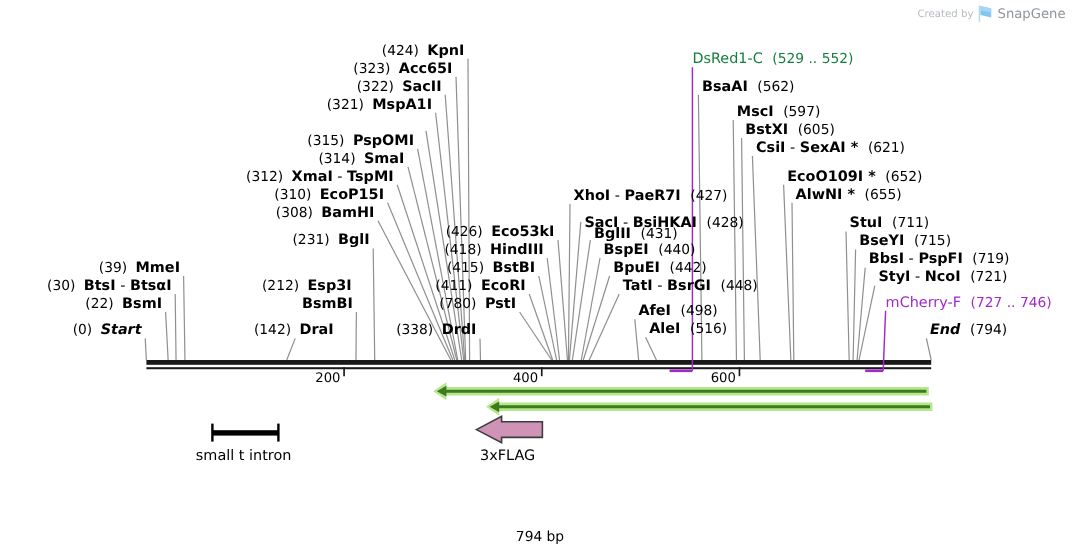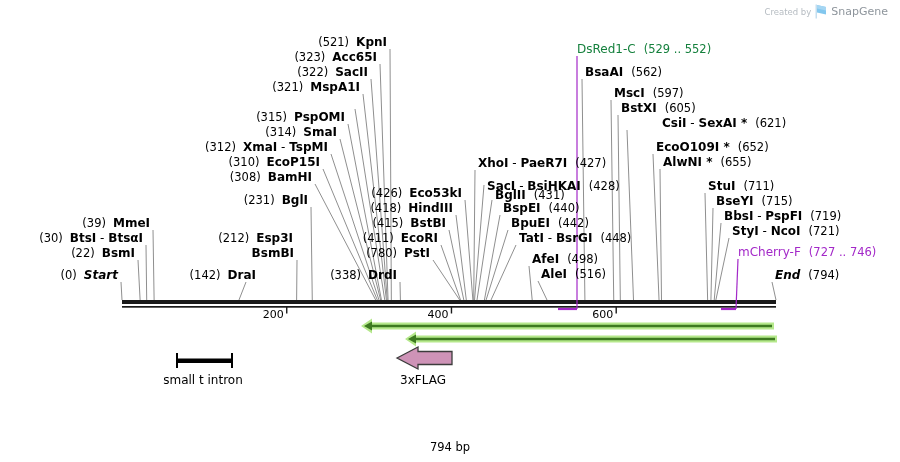--- a/index.html
+++ b/index.html
@@ -91,52 +91,52 @@
       <rect x="177" y="358.5" width="55" height="4.5" fill="#000"></rect>
       <rect x="176" y="353" width="2" height="15" fill="#000"></rect>
       <rect x="231" y="353" width="2" height="15" fill="#000"></rect>
     </svg>
 
   <div id="labels">
       <div class="lbl" style="top: 275px; right: 782px;"><span class="num numL">(0)</span><span class="bi">Start</span></div>
       <div class="lbl" style="top: 253px; right: 765px;"><span class="num numL">(22)</span><span class="b">BsmI</span></div>
       <div class="lbl" style="top: 238px; right: 757px;"><span class="num numL">(30)</span><span class="b">BtsI</span><span class=""> - </span><span class="b">BtsαI</span></div>
       <div class="lbl" style="top: 223px; right: 750px;"><span class="num numL">(39)</span><span class="b">MmeI</span></div>
-      <div class="lbl" style="top: 275px; right: 644px; text-align: center;"><span class="num numL">(142)</span><span class="b">DraI</span></div>
+      <div class="lbl" style="top: 275px; right: 622px; text-align: center;"><span class="num numL">(142)</span><span class="b">DraI</span></div>
       <div class="lbl" style="top: 238px; right: 607px;"><span class="num numL">(212)</span><span class="b">Esp3I</span></div>
       <div class="lbl" style="top: 253px; right: 606px;"><span class="b">BsmBI</span></div>
       <div class="lbl" style="top: 200px; right: 592px;"><span class="num numL">(231)</span><span class="b">BglI</span></div>
       <div class="lbl" style="top: 177px; right: 588px;"><span class="num numL">(308)</span><span class="b">BamHI</span></div>
       <div class="lbl" style="top: 162px; right: 580px;"><span class="num numL">(310)</span><span class="b">EcoP15I</span></div>
       <div class="lbl" style="top: 147px; right: 572px;"><span class="num numL">(312)</span><span class="b">XmaI</span><span class=""> - </span><span class="b">TspMI</span></div>
       <div class="lbl" style="top: 132px; right: 563px;"><span class="num numL">(314)</span><span class="b">SmaI</span></div>
       <div class="lbl" style="top: 117px; right: 555px;"><span class="num numL">(315)</span><span class="b">PspOMI</span></div>
       <div class="lbl" style="top: 87px; right: 540px;"><span class="num numL">(321)</span><span class="b">MspA1I</span></div>
       <div class="lbl" style="top: 72px; right: 532px;"><span class="num numL">(322)</span><span class="b">SacII</span></div>
       <div class="lbl" style="top: 57px; right: 523px;"><span class="num numL">(323)</span><span class="b">Acc65I</span></div>
-      <div class="lbl" style="top: 42px; right: 513px;"><span class="num numL">(521)</span><span class="b">KpnI</span></div>
+      <div class="lbl" style="top: 42px; right: 513px;"><span class="num numL">(424)</span><span class="b">KpnI</span></div>
       <div class="lbl" style="top: 275px; right: 503px;"><span class="num numL">(338)</span><span class="b">DrdI</span></div>
       <div class="lbl" style="top: 253px; right: 470px;"><span class="num numL">(780)</span><span class="b">PstI</span></div>
       <div class="lbl" style="top: 238px; right: 462px;"><span class="num numL">(411)</span><span class="b">EcoRI</span></div>
       <div class="lbl" style="top: 223px; right: 454px;"><span class="num numL">(415)</span><span class="b">BstBI</span></div>
       <div class="lbl" style="top: 208px; right: 447px;"><span class="num numL">(418)</span><span class="b">HindIII</span></div>
       <div class="lbl" style="top: 193px; right: 438px;"><span class="num numL">(426)</span><span class="b">Eco53kI</span></div>
       <div class="lbl" style="top: 163px; left: 478px;"><span class="b">XhoI</span><span class=""> - </span><span class="b">PaeR7I</span><span class="num numR">(427)</span></div>
       <div class="lbl" style="top: 186px; left: 487px;"><span class="b">SacI</span><span class=""> - </span><span class="b">BsiHKAI</span><span class="num numR">(428)</span></div>
       <div class="lbl" style="top: 195px; left: 495px;"><span class="b">BglII</span><span class="num numR">(431)</span></div>
       <div class="lbl" style="top: 208px; left: 503px;"><span class="b">BspEI</span><span class="num numR">(440)</span></div>
       <div class="lbl" style="top: 223px; left: 511px;"><span class="b">BpuEI</span><span class="num numR">(442)</span></div>
       <div class="lbl" style="top: 238px; left: 519px;"><span class="b">TatI</span><span class=""> - </span><span class="b">BsrGI</span><span class="num numR">(448)</span></div>
       <div class="lbl" style="top: 259px; left: 532px;"><span class="b">AfeI</span><span class="num numR">(498)</span></div>
       <div class="lbl" style="top: 274px; left: 541px;"><span class="b">AleI</span><span class="num numR">(516)</span></div>
       <div class="lbl" style="top: 49px; left: 577px; color: #15803d;"><span class="">DsRed1-C</span><span class="num numR">(529 .. 552)</span></div>
       <div class="lbl" style="top: 72px; left: 585px;"><span class="b">BsaAI</span><span class="num numR">(562)</span></div>
       <div class="lbl" style="top: 93px; left: 614px;"><span class="b">MscI</span><span class="num numR">(597)</span></div>
       <div class="lbl" style="top: 108px; left: 621px;"><span class="b">BstXI</span><span class="num numR">(605)</span></div>
-      <div class="lbl" style="top: 123px; left: 630px; margin-left: 32px;"><span class="b">CsiI</span><span class=""> - </span><span class="b">SexAI *</span><span class="num numR">(621)</span></div>
+      <div class="lbl" style="top: 123px; left: 630px;"><span class="b">CsiI</span><span class=""> - </span><span class="b">SexAI *</span><span class="num numR">(621)</span></div>
       <div class="lbl" style="top: 147px; left: 656px;"><span class="b">EcoO109I *</span><span class="num numR">(652)</span></div>
       <div class="lbl" style="top: 162px; left: 663px;"><span class="b">AlwNI *</span><span class="num numR">(655)</span></div>
       <div class="lbl" style="top: 186px; left: 708px;"><span class="b">StuI</span><span class="num numR">(711)</span></div>
       <div class="lbl" style="top: 201px; left: 716px;"><span class="b">BseYI</span><span class="num numR">(715)</span></div>
       <div class="lbl" style="top: 216px; left: 724px;"><span class="b">BbsI</span><span class=""> - </span><span class="b">PspFI</span><span class="num numR">(719)</span></div>
       <div class="lbl" style="top: 231px; left: 732px;"><span class="b">StyI</span><span class=""> - </span><span class="b">NcoI</span><span class="num numR">(721)</span></div>
       <div class="lbl" style="top: 252px; left: 738px; color: rgb(163, 40, 200);"><span class="">mCherry-F</span><span class="num numR">(727 .. 746)</span></div>
       <div class="lbl" style="top: 275px; left: 775px;"><span class="bi">End</span><span class="num numR">(794)</span></div>
       <div class="lbl center" style="top: 380px; left: 423px;"><span class="">3xFLAG</span></div>
       <div class="lbl center" style="top: 380px; left: 203px;"><span class="">small t intron</span></div>

